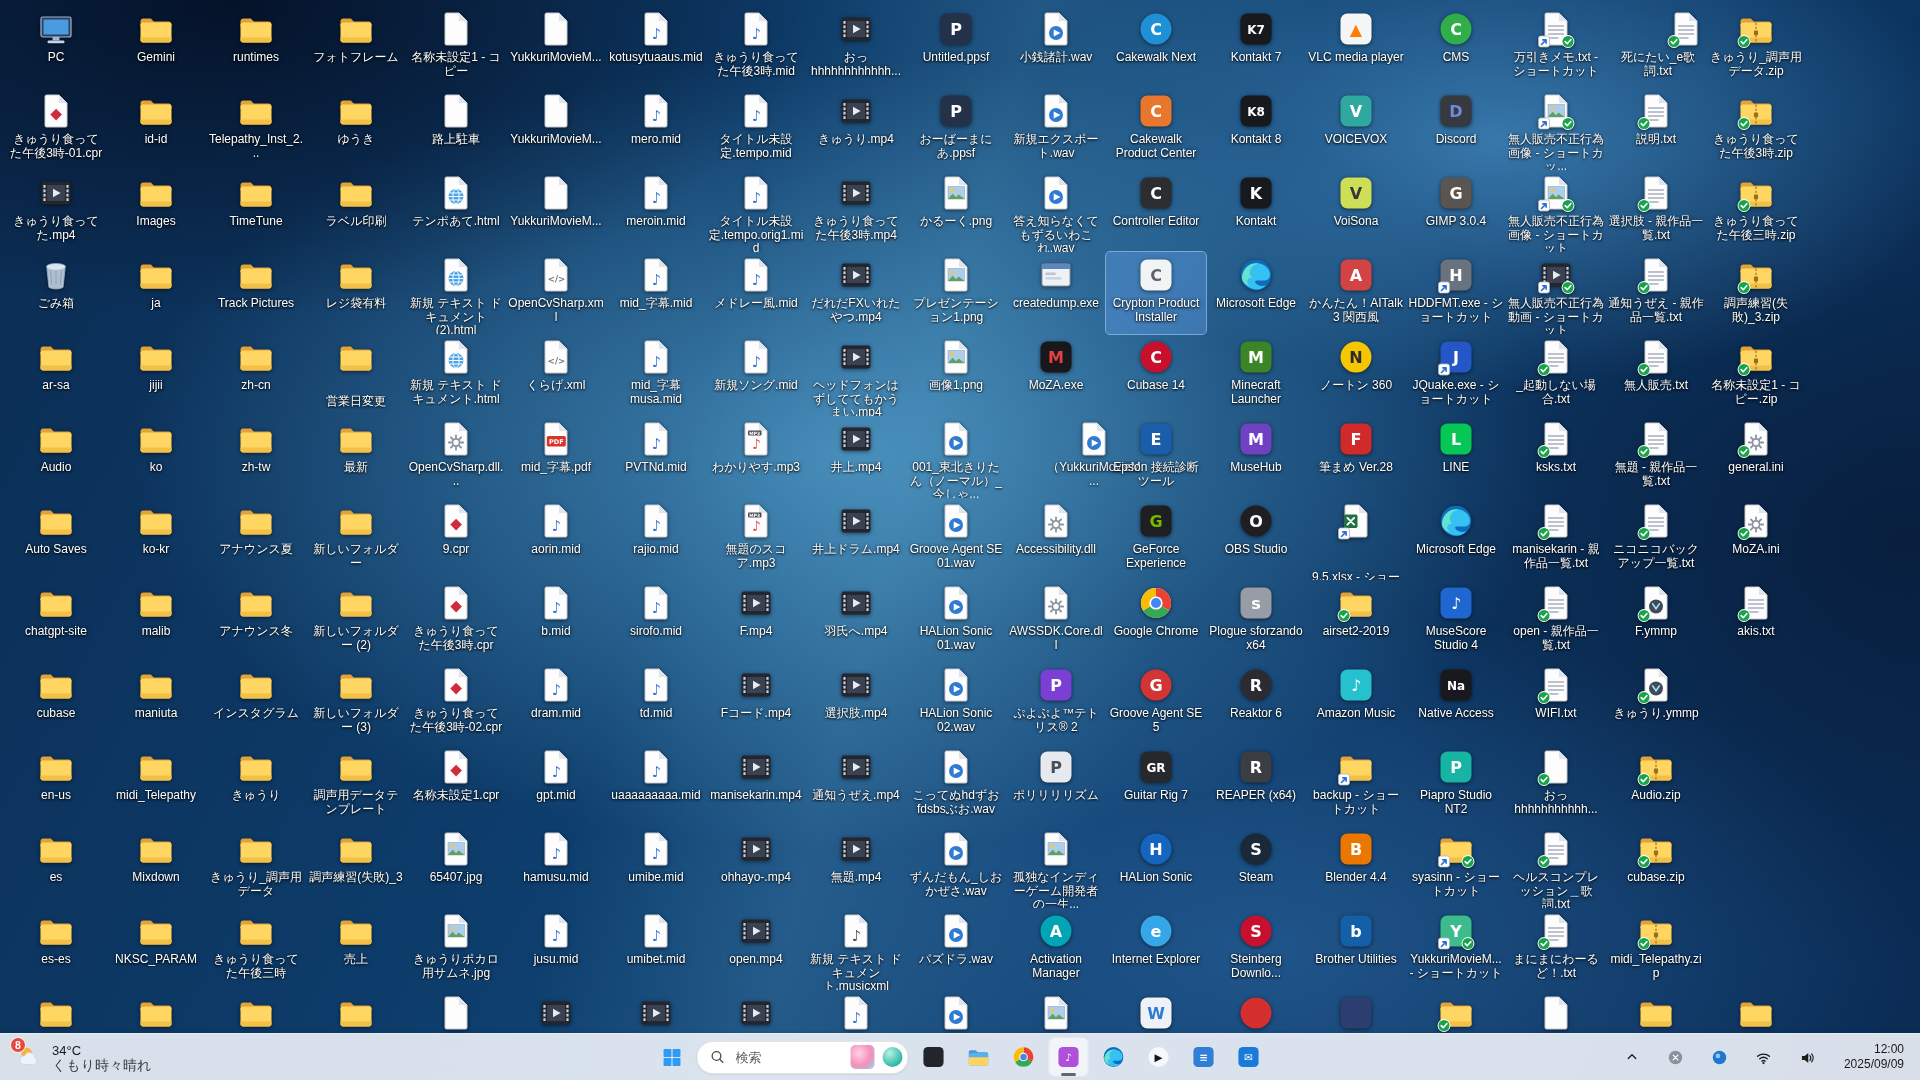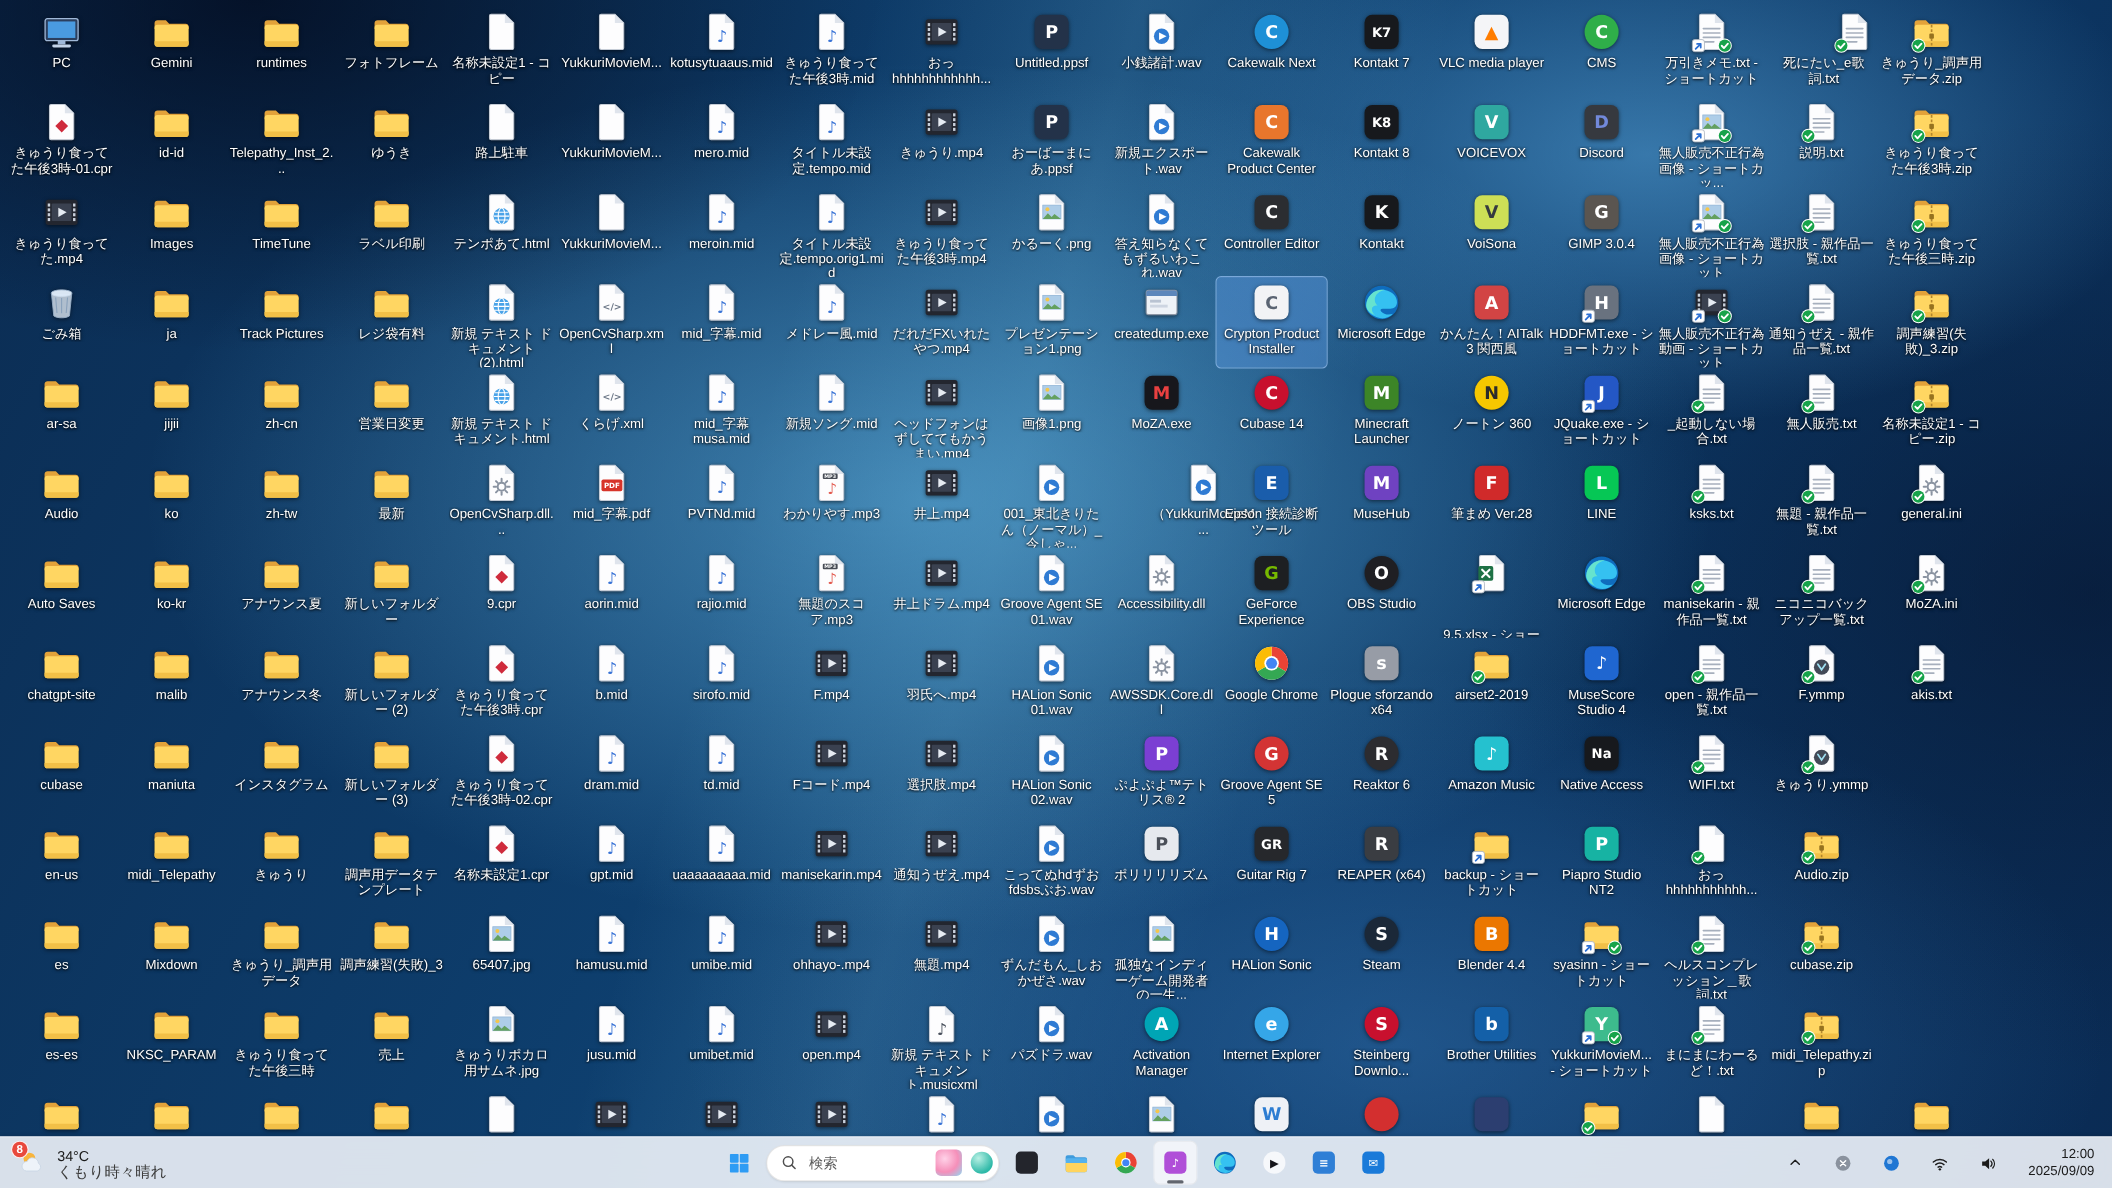--- a/index.html
+++ b/index.html
@@ -829,21 +829,21 @@
       <div class="lbl">jijii</div>
     </div>
     <div class="cell" style="grid-area: 5 / 3;">
       <div class="ic"><svg viewBox="0 0 40 40" width="40" height="40">
           <path d="M4.5 12.2c0-1.5 1.2-2.7 2.7-2.7h7.6l3 3h15c1.5 0 2.7 1.2 2.7 2.7v2.2H4.5z" fill="#e2a23a"></path>
           <rect x="4.5" y="13.6" width="31" height="19.9" rx="2.7" fill="#ffd662"></rect>
           <path d="M4.5 28.6h31v2.2a2.7 2.7 0 0 1-2.7 2.7H7.2a2.7 2.7 0 0 1-2.7-2.7z" fill="#f2c047"></path>
         </svg></div>
       <div class="lbl">zh-cn</div>
     </div>
-    <div class="cell" style="grid-area: 5 / 4;">
+    <div class="cell" style="grid-area: 5 / 4; gap: 16px;">
       <div class="ic"><svg viewBox="0 0 40 40" width="40" height="40">
           <path d="M4.5 12.2c0-1.5 1.2-2.7 2.7-2.7h7.6l3 3h15c1.5 0 2.7 1.2 2.7 2.7v2.2H4.5z" fill="#e2a23a"></path>
           <rect x="4.5" y="13.6" width="31" height="19.9" rx="2.7" fill="#ffd662"></rect>
           <path d="M4.5 28.6h31v2.2a2.7 2.7 0 0 1-2.7 2.7H7.2a2.7 2.7 0 0 1-2.7-2.7z" fill="#f2c047"></path>
         </svg></div>
       <div class="lbl">営業日変更</div>
     </div>
     <div class="cell" style="grid-area: 5 / 5;">
       <div class="ic"><svg viewBox="0 0 40 40" width="40" height="40">
           <path d="M10.5 4H23l8 8v22.5a1.5 1.5 0 0 1-1.5 1.5h-19A1.5 1.5 0 0 1 9 34.5v-29A1.5 1.5 0 0 1 10.5 4z" fill="#fdfdfe" stroke="#c5ccd6"></path>

